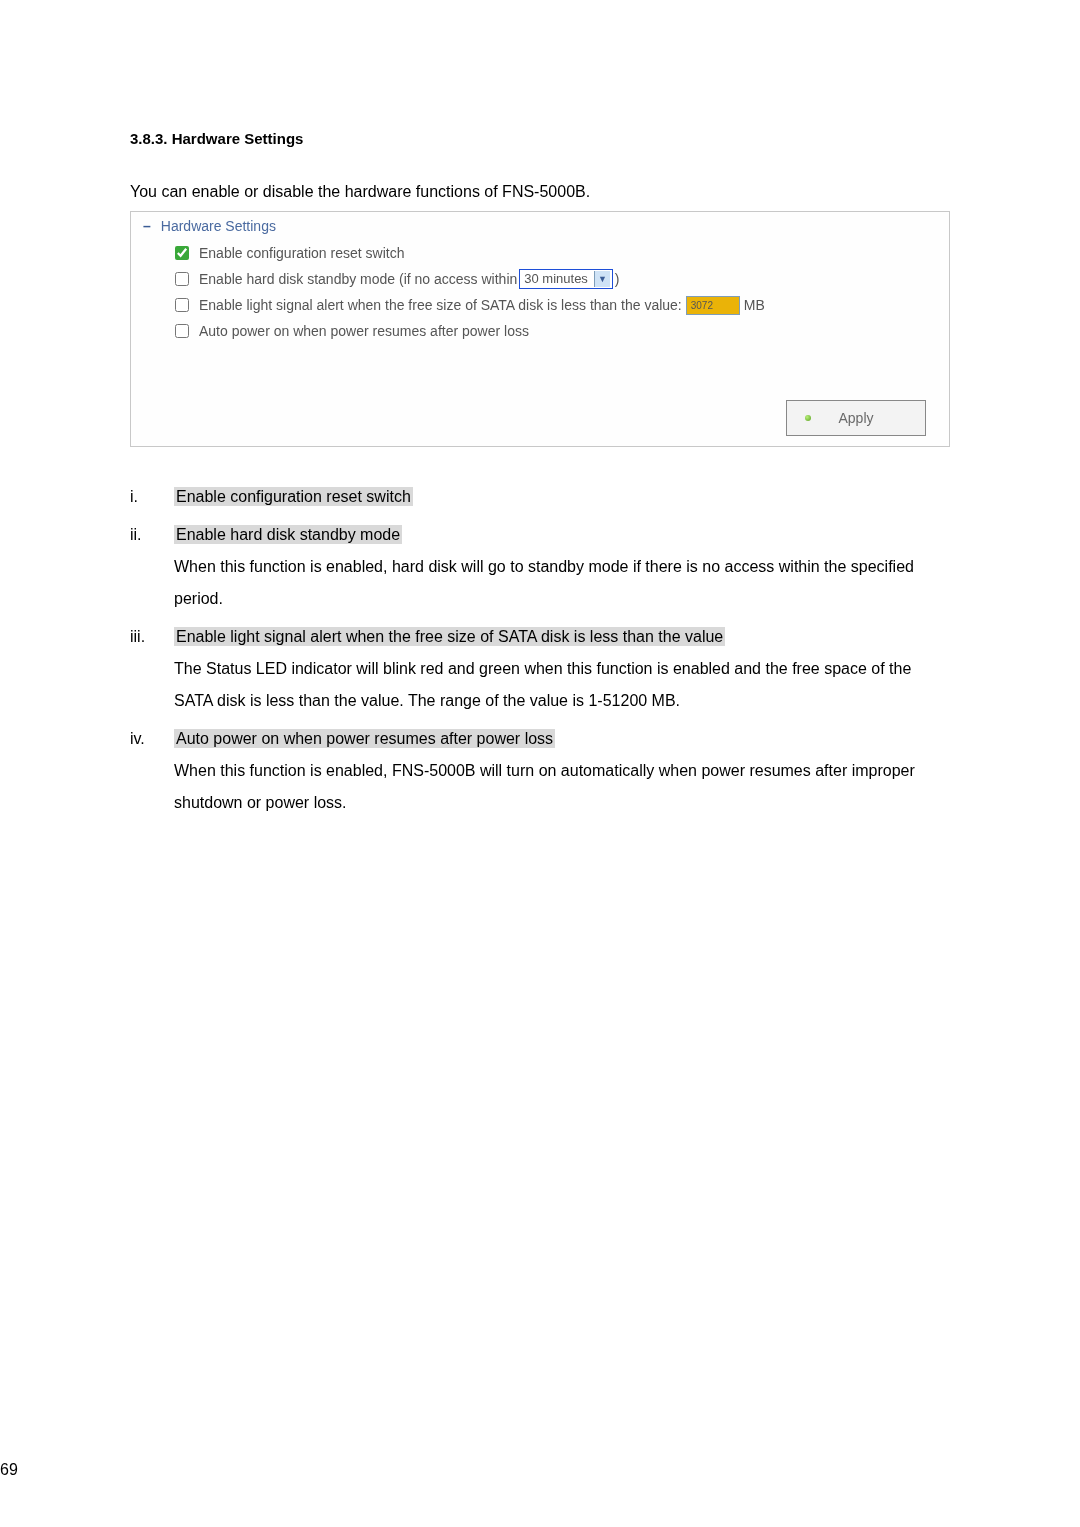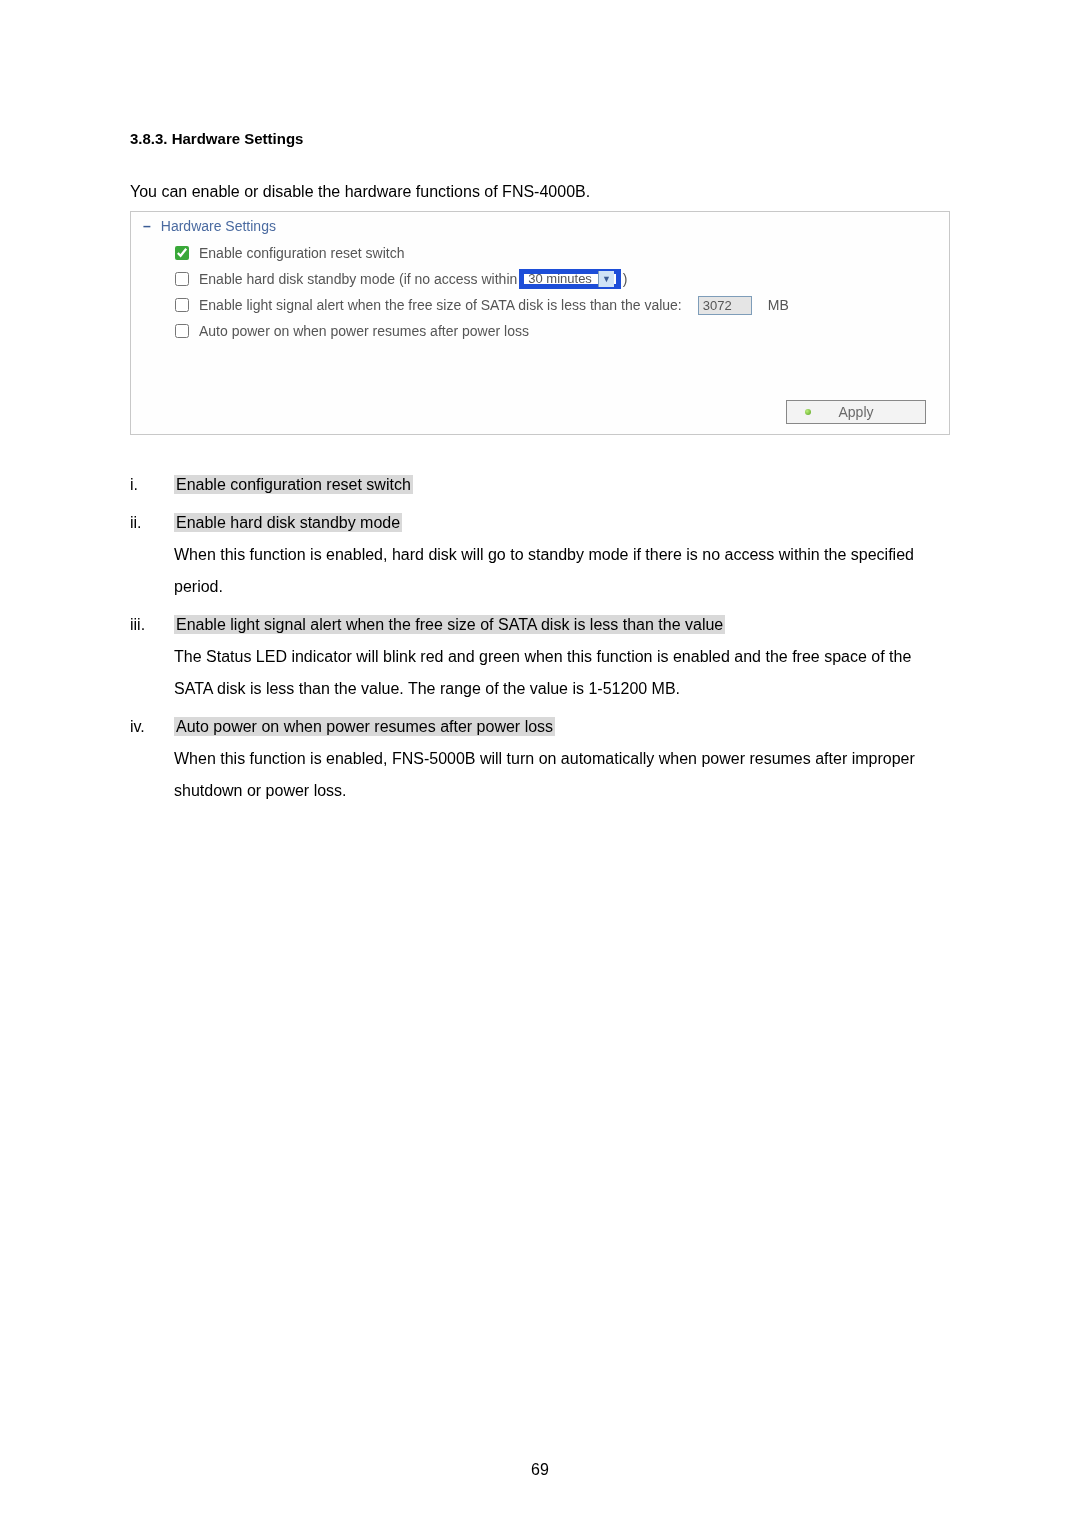--- a/index.html
+++ b/index.html
@@ -56,21 +56,21 @@
       color: #555;
     }
     .opt-row input[type="checkbox"] {
       width: 14px;
       height: 14px;
       margin-right: 10px;
       accent-color: #39a839;
       flex-shrink: 0;
     }
     .inline-select {
-      border: 5px solid #1d4ed8;
+      border: 1px solid #1d4ed8;
       background: #fff;
       color: #555;
       font-size: 13px;
       height: 20px;
       padding: 0 2px 0 4px;
       margin: 0 2px;
       display: inline-flex;
       align-items: center;
     }
     .inline-select .arrow {
@@ -79,42 +79,42 @@
       color: #3b5c95;
       font-size: 9px;
       padding: 0 3px;
       margin-left: 6px;
       height: 16px;
       display: inline-flex;
       align-items: center;
     }
     .inline-text {
       border: 1px solid #7e9db9;
-      background: #e5e5e5;
-      color: #555;
-      font-size: 13px;
+      background: #eab308;
+      color: #555;
+      font-size: 10px;
       width: 54px;
       height: 19px;
       padding: 0 4px;
-      margin: 0 16px;
+      margin: 0 4px;
     }
     .panel-spacer {
       height: 56px;
     }
     .apply-row {
       display: flex;
       justify-content: flex-end;
       padding: 0 10px;
     }
     .apply-btn {
       border: 1px solid #888;
       background: #f3f3f3;
       color: #6a6a6a;
       width: 140px;
-      height: 24px;
+      height: 36px;
       font-size: 14px;
       display: flex;
       align-items: center;
       justify-content: center;
       position: relative;
       cursor: pointer;
     }
     .apply-btn .dot {
       position: absolute;
       left: 18px;
@@ -144,31 +144,31 @@
       line-height: 32px;
     }
     ol.roman > li .content .item-title {
       background: #d9d9d9;
       padding: 1px 2px;
     }
     .page-number {
       position: absolute;
       bottom: 48px;
       width: 100%;
-      text-align: center;
+      text-align: left;
       font-size: 16px;
       left: 0;
     }
   </style>
 </head>
 <body>
 
 <div class="page">
   <div class="section-heading">3.8.3.  Hardware Settings</div>
-  <div class="intro-text">You can enable or disable the hardware functions of FNS-4000B.</div>
+  <div class="intro-text">You can enable or disable the hardware functions of FNS-5000B.</div>
 
   <div class="panel">
     <div class="panel-title">
       <span class="minus">–</span>
       &nbsp;<span>Hardware Settings</span>
     </div>
 
     <div class="opt-row">
       <input type="checkbox" checked="" style="">
       <span>Enable configuration reset switch</span>

